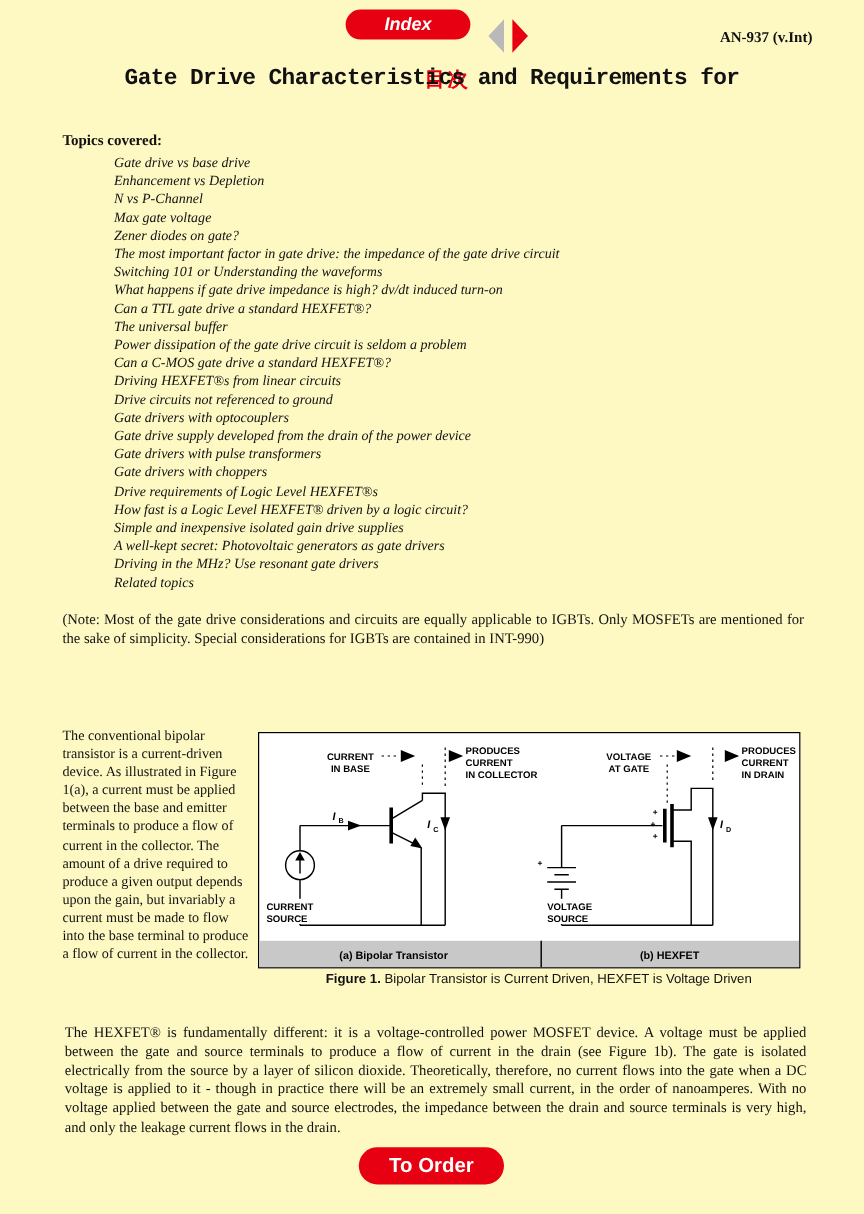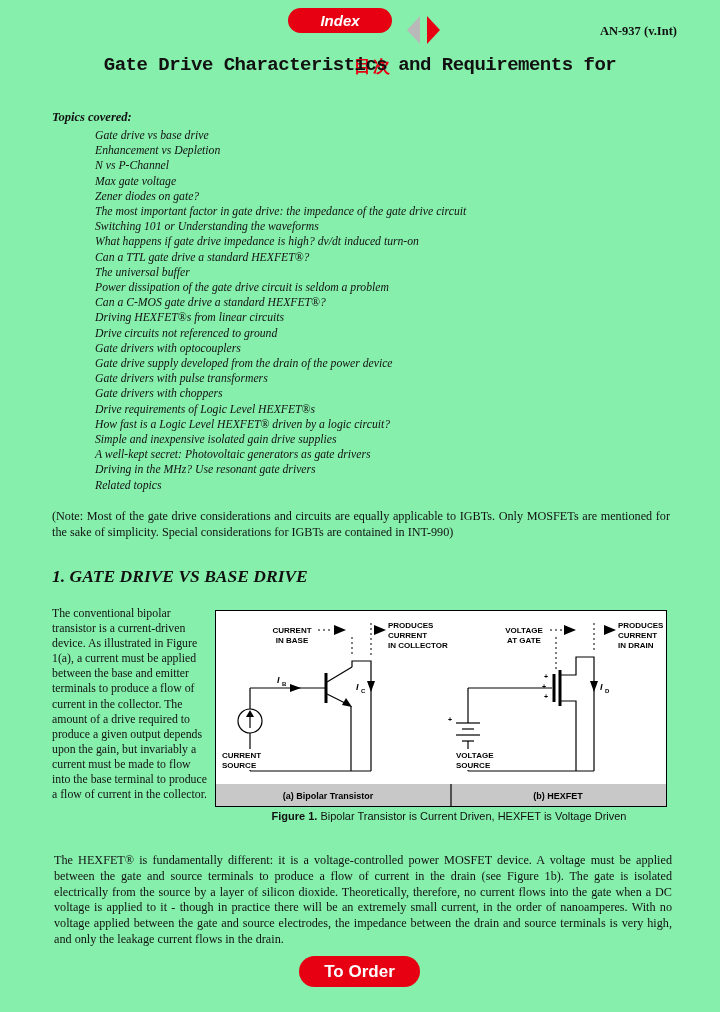--- a/index.html
+++ b/index.html
@@ -1,18 +1,18 @@
 <!DOCTYPE html>
 <html><head>
 <meta charset="utf-8">
 <style>
   html,body{margin:0;padding:0;}
   .page{
     position:relative; width:720px; height:1012px;
-    background:#86efac; color:#111;
+    background:#fef9c3; color:#111;
     font-family:"Liberation Serif", serif;
     overflow:hidden;
   }
   
   .index-btn{
     position:absolute; left:288px; top:8px; width:104px; height:25px;
     background:#e60012; border-radius:13px; color:#fff;
     font-family:"Liberation Sans", sans-serif; font-weight:bold; font-style:italic;
     font-size:15px; line-height:25px; text-align:center; cursor:pointer;
   }
@@ -28,21 +28,21 @@
     font-weight:bold; font-size:12.5px;
   }
   .title{
     position:absolute; left:0; top:55px; width:720px; text-align:center;
     font-family:"Liberation Mono", monospace; font-weight:bold;
     font-size:19px; line-height:20px; letter-spacing:-0.5px;
   }
   .title sup{ font-size:10px; }
   
   .topics{ position:absolute; left:52px; top:110px; width:620px; }
-  .topics-head{ font-weight:bold; font-size:12.5px;font-style:italic; }
+  .topics-head{ font-weight:bold; font-size:12.5px; }
   .topics ul{ margin:3px 0 0 43px; padding:0; list-style:none; }
   .topics li{
     font-style:italic; font-size:11.7px; line-height:15.2px; white-space:nowrap;
   }
   .note{
     position:absolute; left:52px; top:508px; width:618px; margin:0;
     font-size:12.2px; line-height:16px; text-align:justify;
   }
   .sec{
     position:absolute; left:52px; top:566px; margin:0;
@@ -135,21 +135,20 @@
       <li>How fast is a Logic Level HEXFET® driven by a logic circuit?</li>
       <li>Simple and inexpensive isolated gain drive supplies</li>
       <li>A well-kept secret: Photovoltaic generators as gate drivers</li>
       <li>Driving in the MHz? Use resonant gate drivers</li>
       <li>Related topics</li>
     </ul>
   </div>
 
   <p class="note">(Note: Most of the gate drive considerations and circuits are equally applicable to IGBTs. Only MOSFETs are mentioned for the sake of simplicity. Special considerations for IGBTs are contained in INT-990)</p>
 
-  <h2 class="sec">1. GATE DRIVE VS BASE DRIVE</h2>
 
   <div class="intro">The conventional bipolar transistor is a current-driven device. As illustrated in Figure 1(a), a current must be applied between the base and emitter terminals to produce a flow of current in the collector. The amount of a drive required to produce a given output depends upon the gain, but invariably a current must be made to flow into the base terminal to produce a flow of current in the collector.</div>
 
   <div class="figure">
     <svg class="fig-svg" viewBox="0 0 450 195">
 
       <rect x="0" y="173" width="450" height="22" fill="#c8c8c8"></rect>
       <line class="wire" x1="235" y1="173" x2="235" y2="195"></line>
       <text x="112" y="188" text-anchor="middle" class="t9">(a) Bipolar Transistor</text>
       <text x="342" y="188" text-anchor="middle" class="t9">(b) HEXFET</text>

